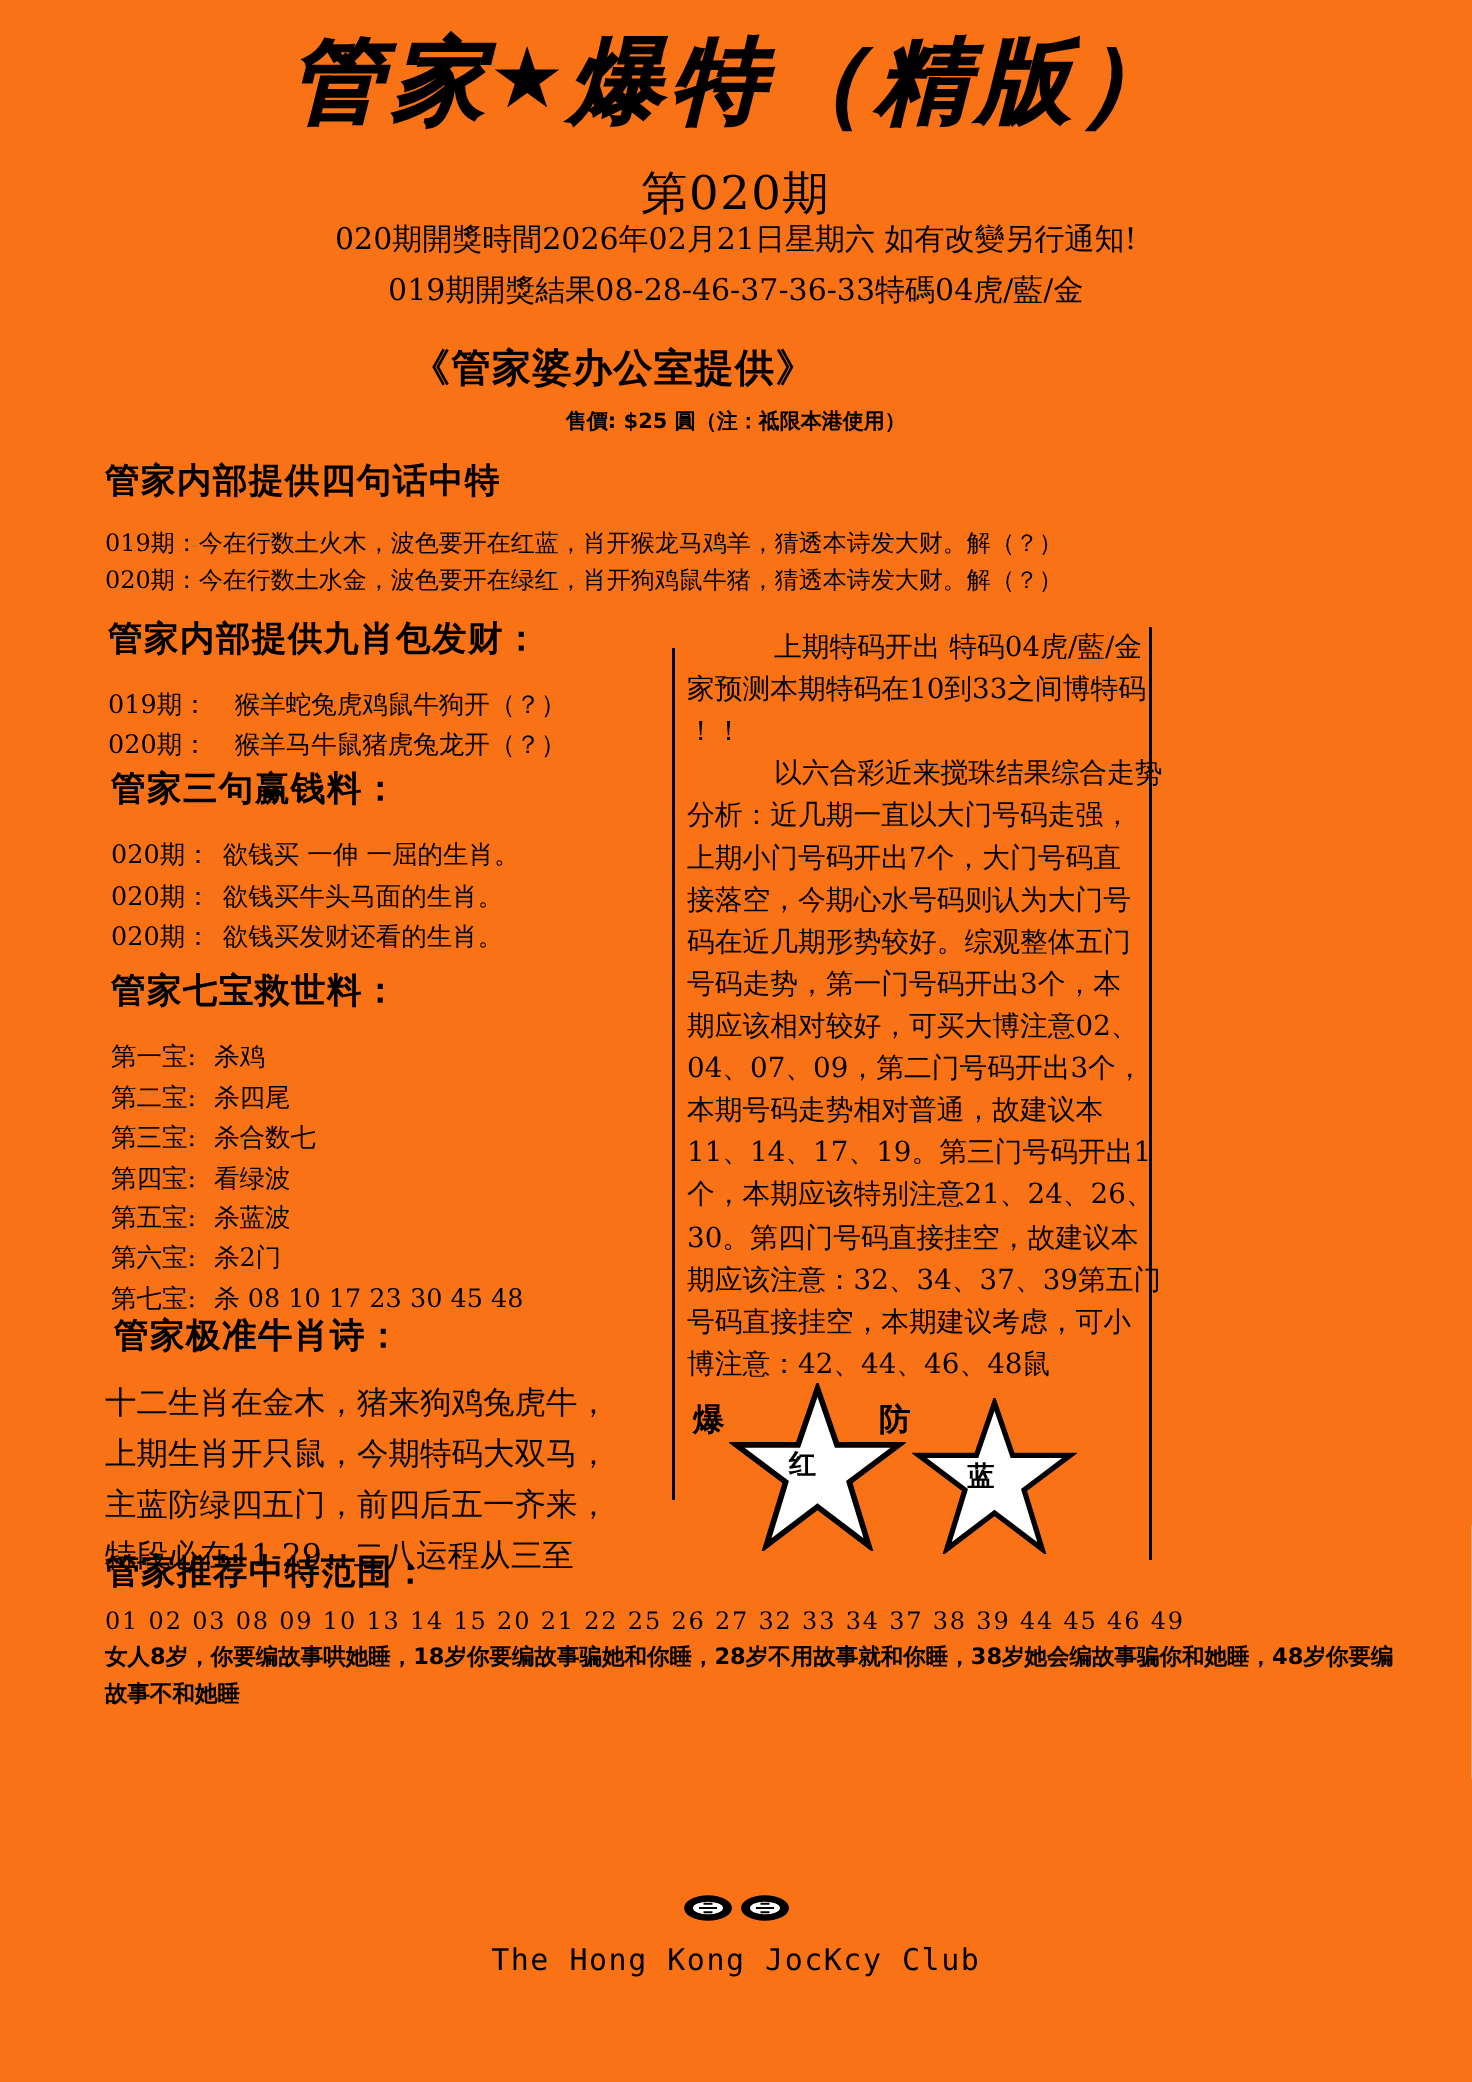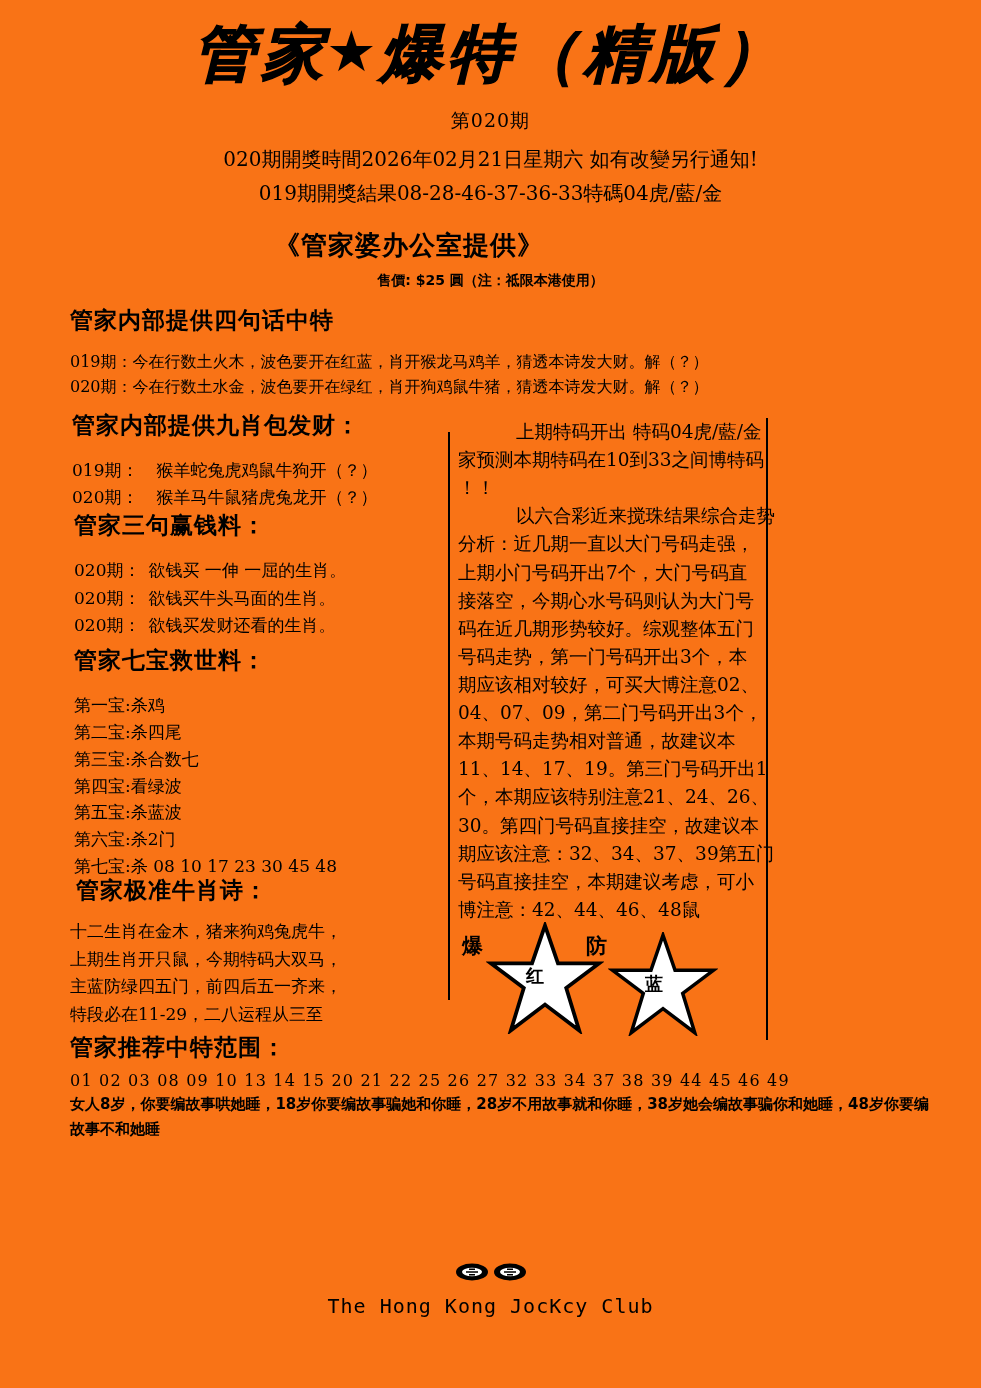--- a/index.html
+++ b/index.html
@@ -47,21 +47,21 @@
     vertical-align: 6px;
     -webkit-text-stroke: 0;
   }
 
   .issue-no {
     position: absolute;
     left: 0; top: 108px;
     width: 981px;
     text-align: center;
     font-family: "DejaVu Serif", serif;
-    font-size: 19px;
+    font-size: 31px;
     letter-spacing: 1px;
   }
   .draw-time {
     position: absolute;
     left: 0; top: 146px;
     width: 981px;
     text-align: center;
     font-family: "DejaVu Serif", serif;
     font-size: 20px;
   }
@@ -139,32 +139,32 @@
   .blk-three .row-line .val { margin-left: 8px; }
 
   
   .blk-seven {
     position: absolute;
     left: 74px; top: 645px;
     width: 380px;
   }
   .blk-seven .sect-head { margin-bottom: 16px; }
   .blk-seven .row-line { line-height: 1.58; font-size: 17px; }
-  .blk-seven .row-line .val { }
+  .blk-seven .row-line .val { margin-left: 12px; }
 
   
   .blk-poem {
     position: absolute;
     left: 70px; top: 875px;
     width: 380px;
   }
   .blk-poem .sect-head { margin-bottom: 12px; margin-left: 6px; }
   .blk-poem .poem-line {
     font-family: "DejaVu Serif", serif;
-    font-size: 17px;
+    font-size: 21px;
     line-height: 1.62;
     white-space: nowrap;
   }
 
   
   .blk-range {
     position: absolute;
     left: 70px; top: 1032px;
     width: 860px;
   }

